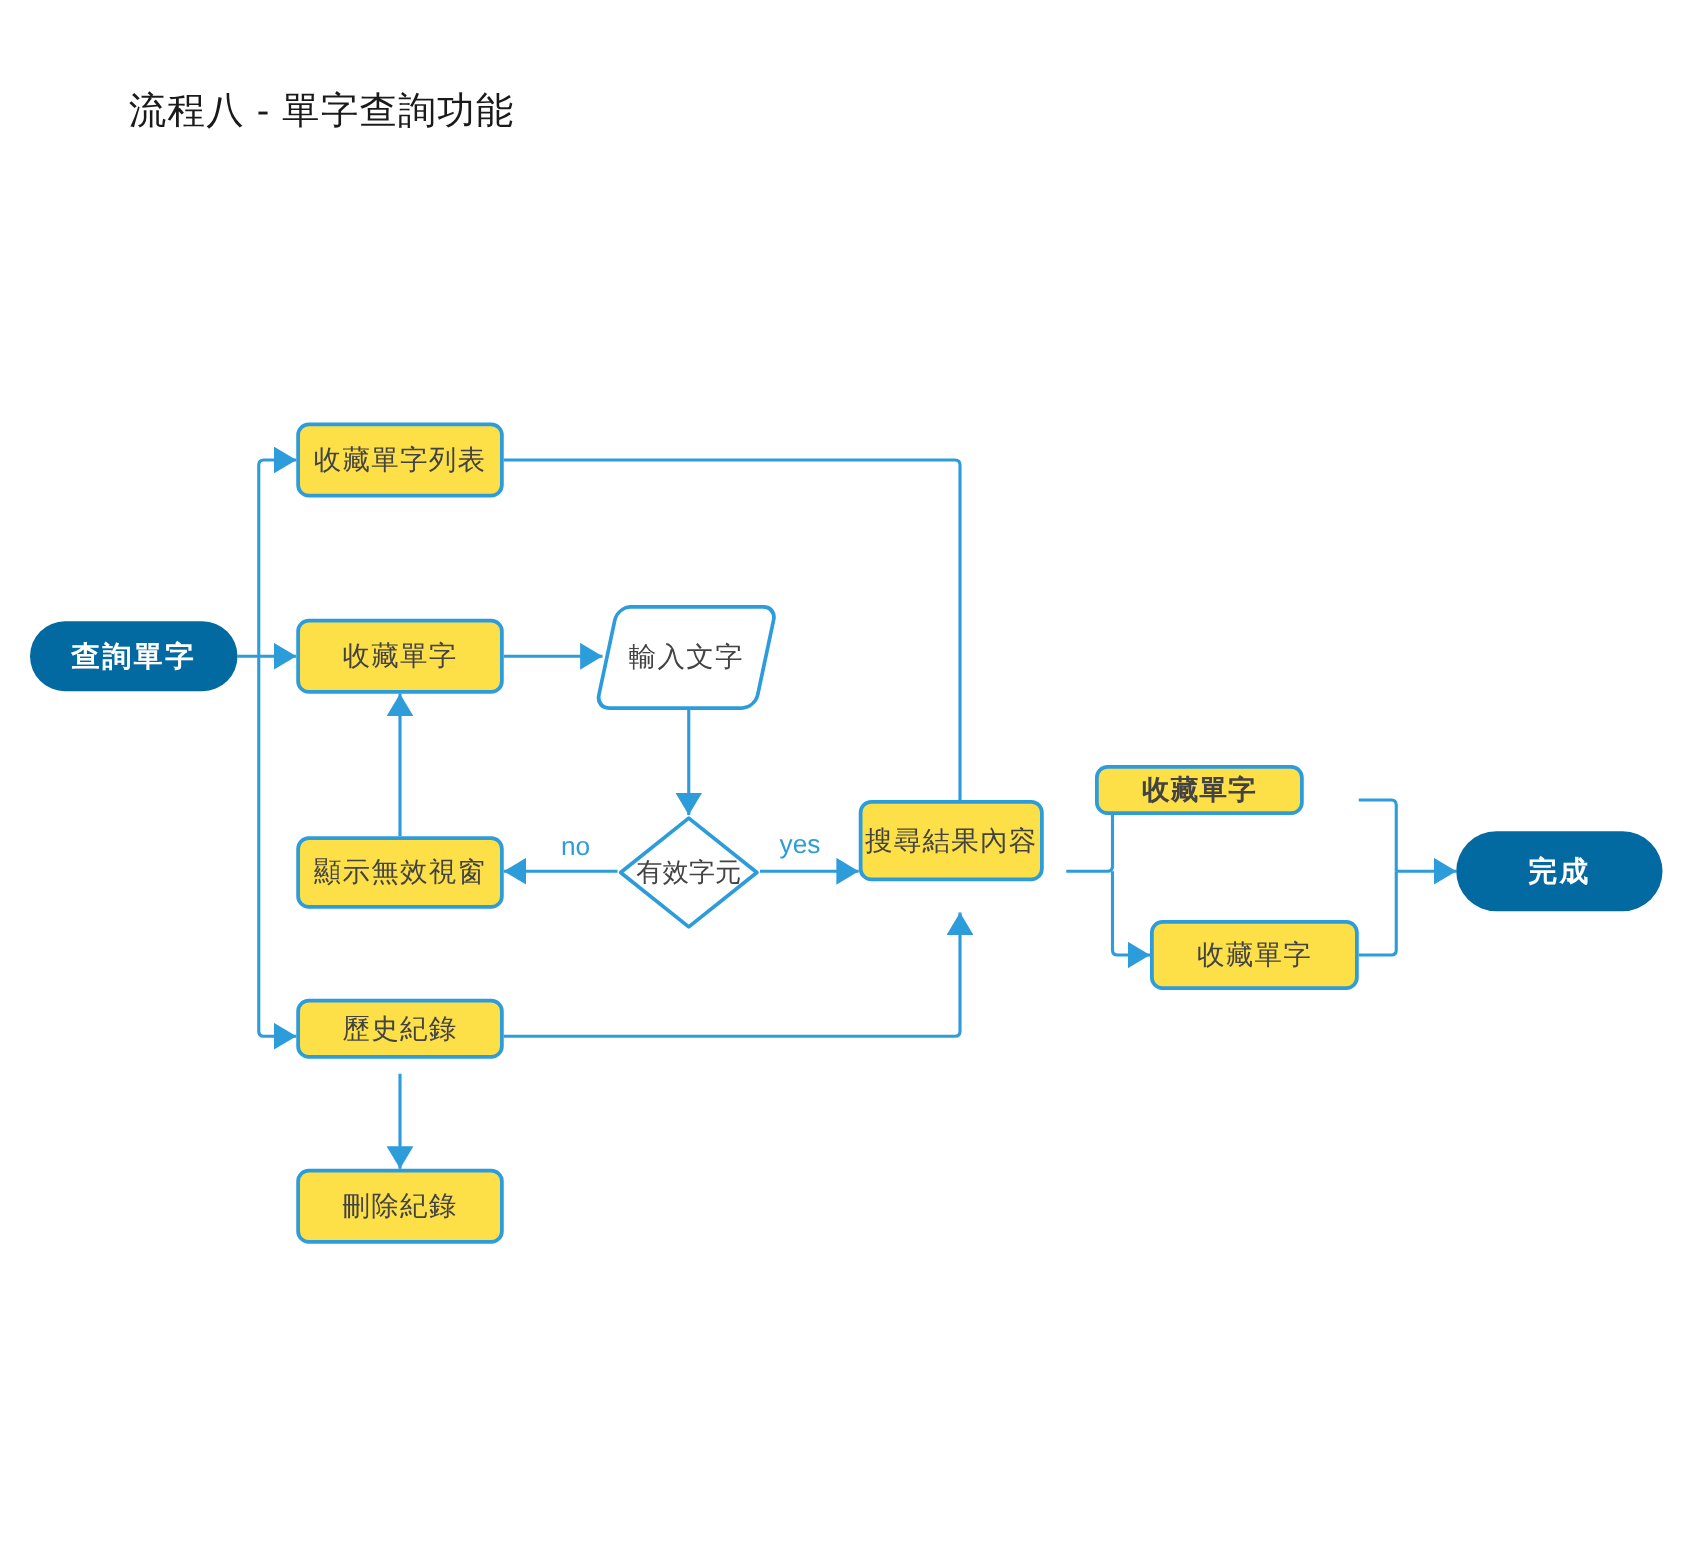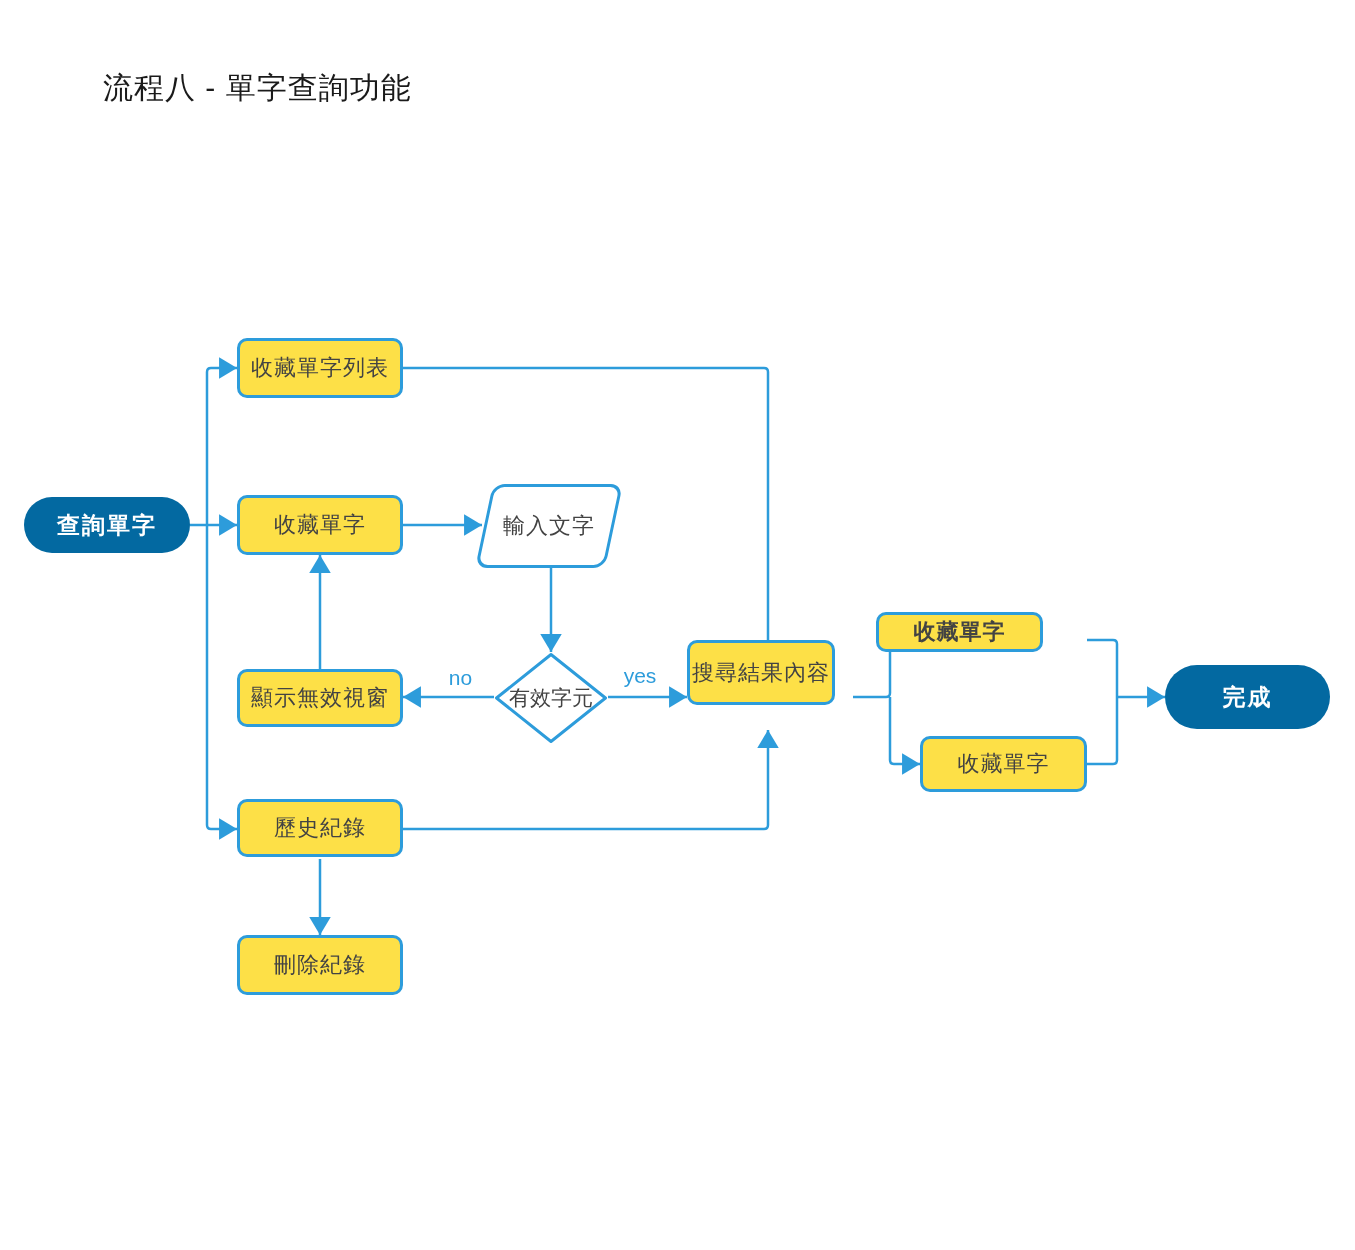--- a/index.html
+++ b/index.html
@@ -118,21 +118,21 @@
   </div>
 
   <div class="node process" style="left:920px; top:736px; width:167px; height:56px;">
     <span>收藏單字</span>
   </div>
 
   <div class="node terminator" style="left:1165px; top:665px; width:165px; height:64px; border-radius:32px; font-size:23px;">
     <span>完成</span>
   </div>
 
-  <div class="node process" style="left:237px; top:799px; width:166px; height:58px;">
+  <div class="node process" style="left:237px; top:799px; width:166px; height:48px;">
     <span>歷史紀錄</span>
   </div>
 
   <div class="node process" style="left:237px; top:935px; width:166px; height:60px;">
     <span>刪除紀錄</span>
   </div>
 
 </div>
 
 </body></html>

